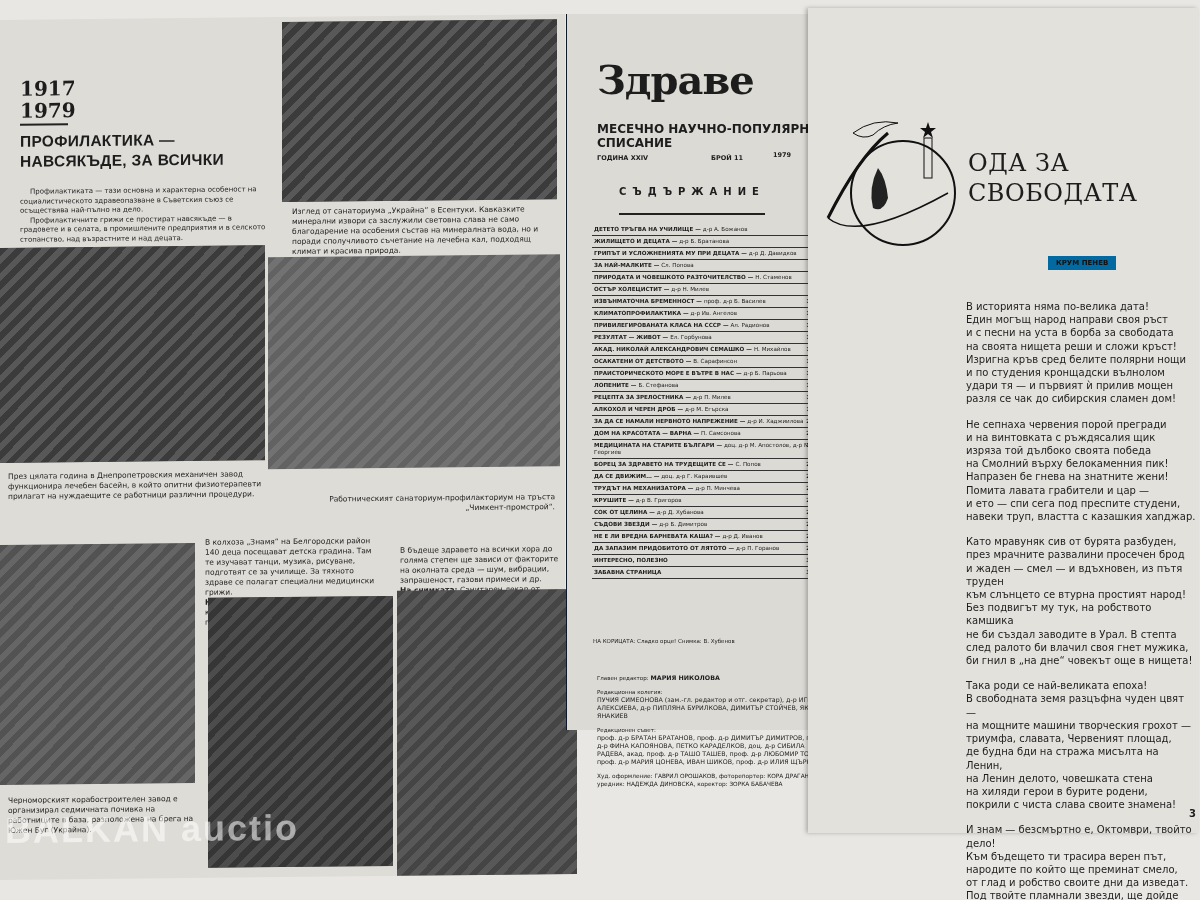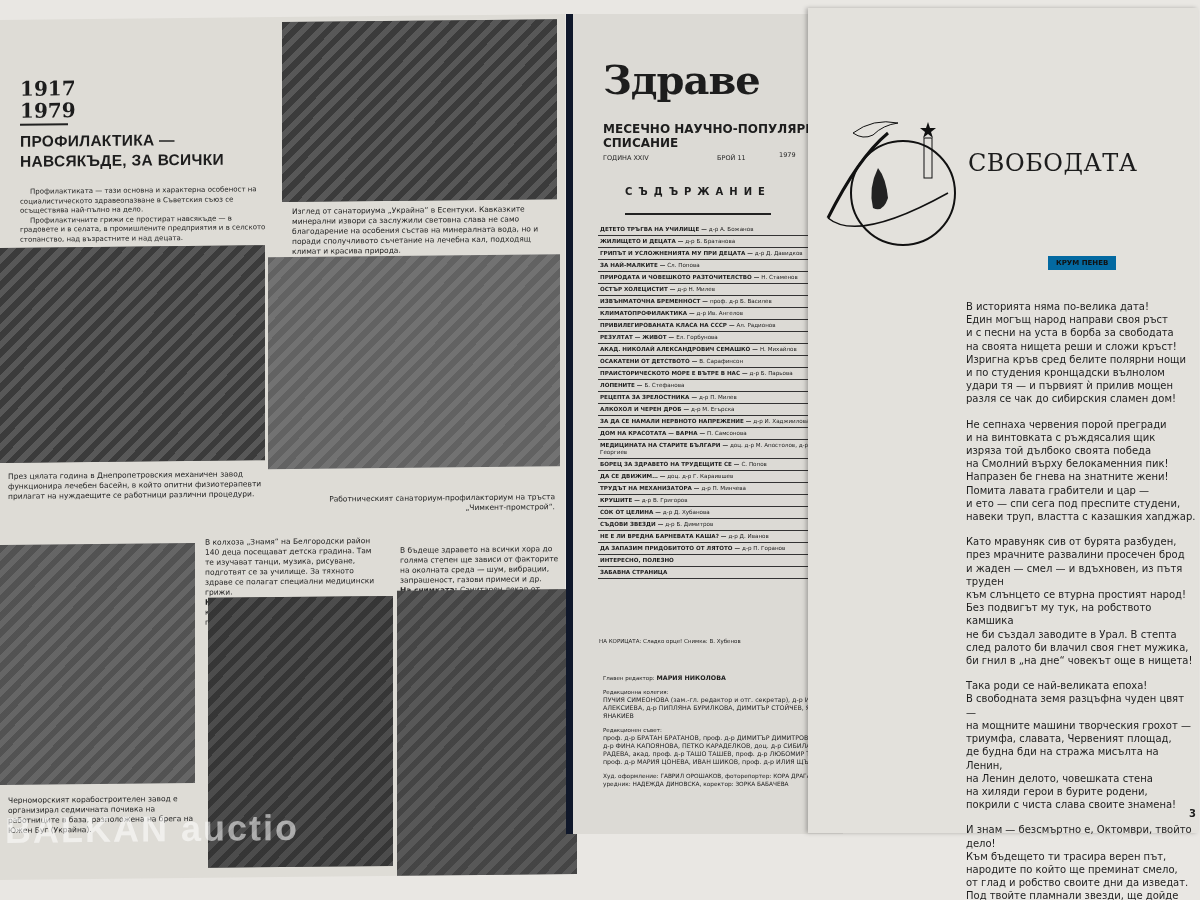--- a/index.html
+++ b/index.html
@@ -1,30 +1,30 @@
 <!DOCTYPE html>
 <html><head>
 <meta charset="utf-8">
 <style>
   html,body{margin:0;padding:0;}
   body{width:1200px;height:900px;background:#e9e7e3;position:relative;overflow:hidden;font-family:"DejaVu Sans",sans-serif;color:#1d1d1d;}
   .page{position:absolute;}
   #left-page{left:0;top:20px;width:565px;height:860px;background:#dedcd6;transform:skewY(-0.6deg);transform-origin:0 0;}
-  #toc-page{left:566px;top:14px;width:270px;height:820px;background:#dcdad5;border-left:7px solid #0f172a;}
+  #toc-page{left:566px;top:14px;width:270px;height:716px;background:#dcdad5;border-left:1px solid #0f172a;}
   #poem-page{left:808px;top:8px;width:390px;height:825px;background:#e3e1dc;box-shadow:-2px 0 4px rgba(0,0,0,.25);}
   .photo{position:absolute;background:#444;overflow:hidden;}
   .photo .ph{position:absolute;inset:0;background:repeating-linear-gradient(135deg,#3a3a3a 0 6px,#5a5a5a 6px 12px);opacity:.9;}
   .cap{position:absolute;font-size:7.5px;line-height:10px;color:#222;}
   .years{position:absolute;left:20px;top:58px;font:bold 20px "DejaVu Serif",serif;line-height:22px;}
   .years hr{border:0;border-top:2px solid #222;width:48px;margin:2px 0 0 0;}
   .ltitle{position:absolute;left:20px;top:112px;font:bold 15.5px "Liberation Sans",sans-serif;line-height:20px;letter-spacing:.3px;}
   .lintro{position:absolute;left:20px;top:168px;width:250px;font-size:7px;line-height:9.5px;text-indent:10px;}
   .logo{position:absolute;left:30px;top:42px;font:bold 40px "DejaVu Serif",serif;letter-spacing:-1px;}
   .sub{position:absolute;left:30px;top:108px;font-size:12px;font-weight:bold;}
-  .meta{position:absolute;top:140px;font-size:6.5px;font-weight:normal;}
+  .meta{position:absolute;top:140px;font-size:6.5px;font-weight:bold;}
   .contents-h{position:absolute;left:52px;top:172px;font-size:10px;font-weight:bold;letter-spacing:6px;border-bottom:2px solid #222;padding-bottom:16px;}
   .toc{position:absolute;left:25px;top:210px;width:222px;}
   .toc-row{border-bottom:1.5px solid #333;font-size:5.6px;font-weight:bold;padding:2px 0 2px 2px;position:relative;line-height:7px;}
   .toc-row .n{position:absolute;right:0;top:2px;}
   .toc-row .a{font-weight:normal;}
   .cover{position:absolute;left:26px;top:624px;font-size:5.5px;}
   .staff{position:absolute;left:30px;top:660px;width:235px;font-size:6.3px;line-height:8px;}
   .staff .lab{font-size:5.5px;}
   .staff p{margin:0 0 6px 0;}
   .poem-title{position:absolute;left:160px;top:140px;font:24px "DejaVu Serif",serif;line-height:30px;letter-spacing:.5px;}
@@ -147,20 +147,21 @@
   <svg class="emblem" viewBox="0 0 160 140">
     <circle cx="85" cy="85" r="52" fill="none" stroke="#111" stroke-width="2"></circle>
     <path d="M60 60 q-10 20 -5 40 q10 5 15 -10 q-2 -20 -10 -30z" fill="#222"></path>
     <path d="M10 110 q30 -60 60 -85" fill="none" stroke="#111" stroke-width="3"></path>
     <path d="M10 110 q30 25 120 -25" fill="none" stroke="#111" stroke-width="1.5"></path>
     <rect x="106" y="30" width="8" height="40" fill="none" stroke="#111"></rect>
     <polygon points="110,14 112,20 118,20 113,24 115,30 110,26 105,30 107,24 102,20 108,20" fill="#111"></polygon>
     <path d="M35 25 q20 -15 45 -10 q-15 2 -25 12 q-10 5 -20 -2z" fill="none" stroke="#111"></path>
   </svg>
   <div class="poem-title">
+    <div>ОДА ЗА</div>
     <div>СВОБОДАТА</div>
   </div>
   <div class="author">КРУМ ПЕНЕВ</div>
   <div class="poem" id="poem-body">
       <div class="stanza">
         <div>В историята няма по-велика дата!</div>
         <div>Един могъщ народ направи своя ръст</div>
         <div>и с песни на уста в борба за свободата</div>
         <div>на своята нищета реши и сложи кръст!</div>
         <div>Изригна кръв сред белите полярни нощи</div>

